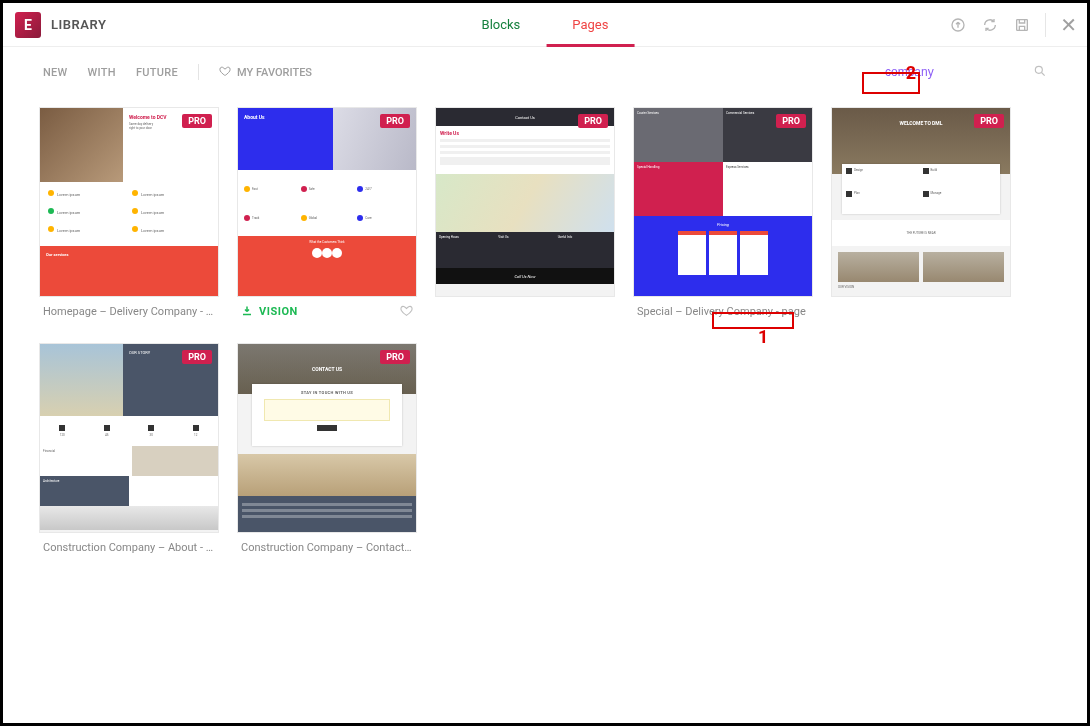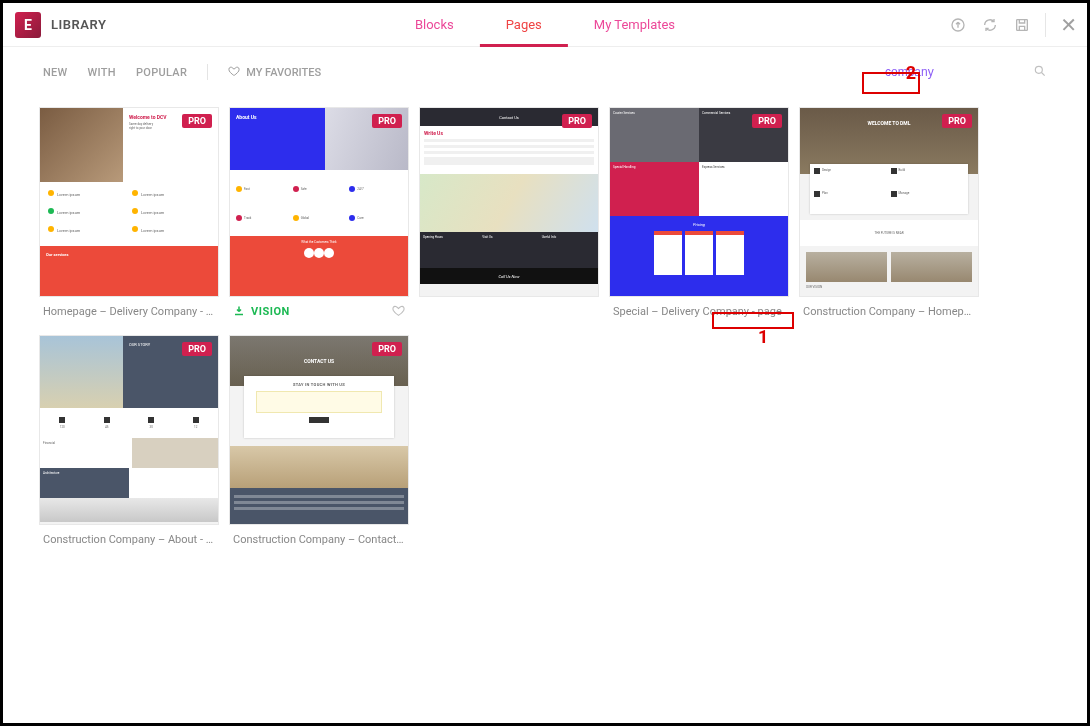--- a/index.html
+++ b/index.html
@@ -45,21 +45,21 @@
   .tabs {
     position: absolute;
     left: 50%;
     transform: translateX(-50%);
     display: flex;
     height: 100%;
   }
   .tab {
     padding: 0 26px;
     font-size: 13px;
-    color: #ec4899;
+    color: #15803d;
     display: flex;
     align-items: center;
     cursor: pointer;
     position: relative;
   }
   .tab.active { color: #ef4444; }
   .tab.active::after {
     content: "";
     position: absolute;
     left: 0; right: 0; bottom: -1px;
@@ -150,21 +150,21 @@
     border: 2px solid #d00;
     pointer-events: none;
   }
 
   
   .grid {
     flex: 1;
     padding: 10px 36px 20px 36px;
     display: grid;
     grid-template-columns: repeat(5, 180px);
-    gap: 10px;
+    gap: 18px;
     align-content: start;
     overflow: auto;
   }
   .card {
     display: flex;
     flex-direction: column;
     cursor: pointer;
   }
   .thumb {
     width: 180px;
@@ -299,21 +299,20 @@
 
 <div class="modal">
 
   <div class="header">
     <div class="logo">E</div>
     <div class="lib-title">LIBRARY</div>
 
     <div class="tabs">
       <div class="tab">Blocks</div>
       <div class="tab active">Pages</div>
-      <div class="tab">My Templates</div>
     </div>
 
     <div class="header-icons">
       <div class="hicon">
         <svg viewBox="0 0 24 24" fill="none" stroke="currentColor" stroke-width="2">
             <circle cx="12" cy="12" r="9"></circle>
             <path d="M12 16V8m0 0l-3 3m3-3l3 3"></path>
           </svg>
       </div>
       <div class="hicon">
@@ -329,21 +328,21 @@
           </svg>
       </div>
       <div class="vsep"></div>
       <div class="close-x">✕</div>
     </div>
   </div>
 
   <div class="filterbar">
     <div class="filt">NEW</div>
     <div class="filt">WITH</div>
-    <div class="filt">POPULAR</div>
+    <div class="filt">FUTURE</div>
     <div class="fsep"></div>
     <div class="fav">
       <span>
         <svg viewBox="0 0 24 24" fill="none" stroke="currentColor" stroke-width="2">
             <path d="M12 21s-7-4.5-9.5-9C.5 7 3 3.5 7 4.5c2 .5 3 2 5 4 2-2 3-3.5 5-4 4-1 6.5 2.5 4.5 7.5C19 16.5 12 21 12 21z"></path>
           </svg>
       </span>
       <span>MY FAVORITES</span>
     </div>
 
@@ -519,23 +518,20 @@
                 <div>Manage</div>
               </div>
           </div>
           <div class="t5-blk">THE FUTURE IS NEAR</div>
           <div class="t5-bot">
               <div class="t5-bi"></div>
               <div class="t5-bi"></div>
             </div>
           <div style="padding:3px 6px;font-size:3px;">OUR VISION</div>
         </div>
-      </div>
-      <div class="card-footer">
-        <div class="card-title">Construction Company – Homepa…</div>
       </div>
     </div>
 
     <div class="card">
       <div class="thumb">
         <div class="pro-badge">PRO</div>
         <div class="mini" style="display:flex;flex-direction:column;">
           <div class="t6-top">
             <div class="t6-top-l"></div>
             <div class="t6-top-r">OUR STORY</div>

